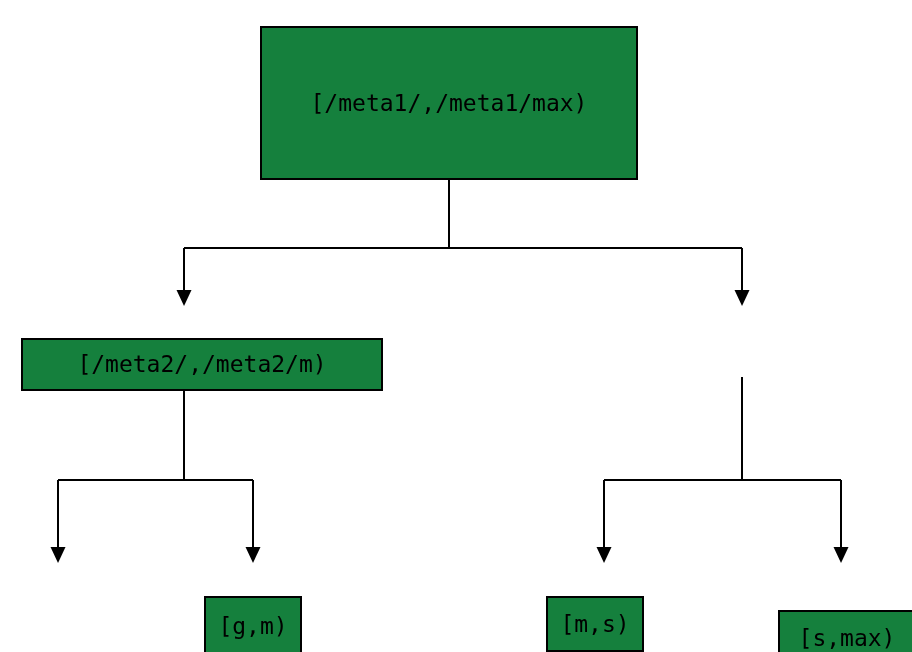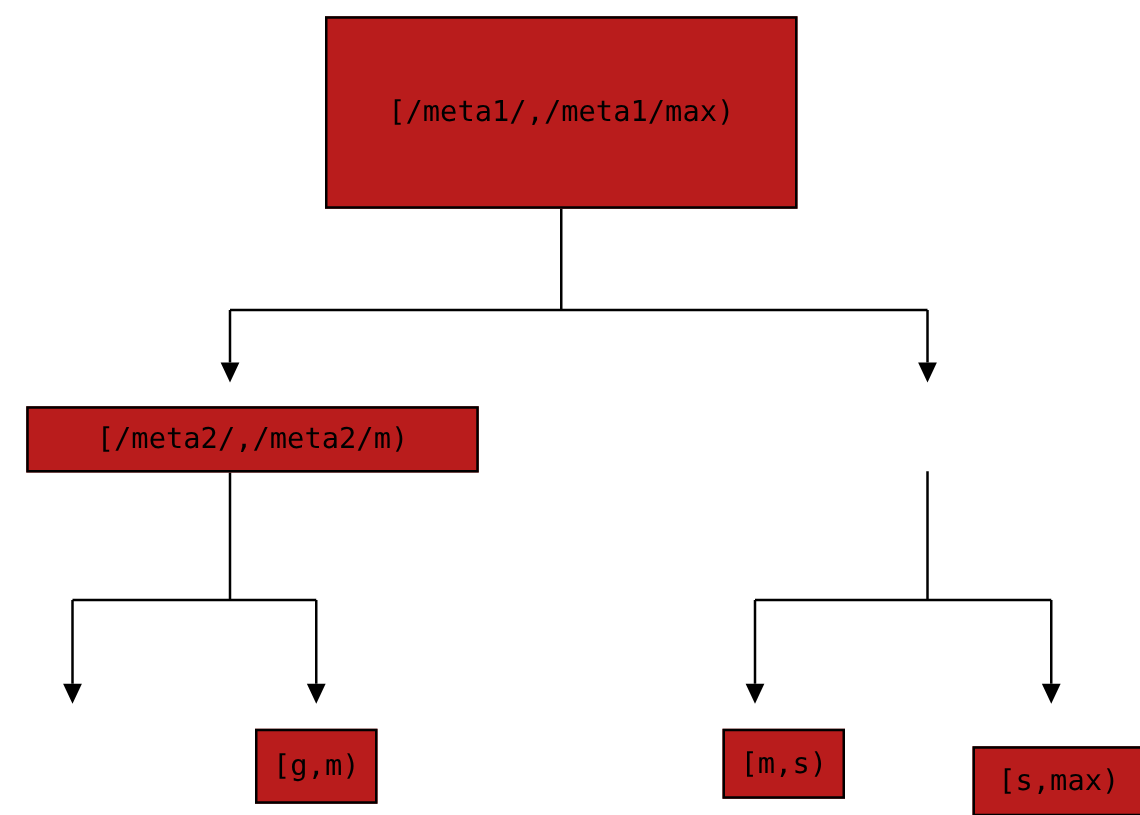--- a/index.html
+++ b/index.html
@@ -29,34 +29,35 @@
     stroke-width: 2;
   }
   .edges polygon {
     fill: #000000;
     stroke: none;
   }
   .node {
     position: absolute;
     box-sizing: border-box;
     border: 2px solid #000000;
-    background: #b91c1c;
+    background: #15803d;
     display: flex;
     align-items: center;
     justify-content: center;
     font-size: 23px;
     line-height: 1;
     white-space: nowrap;
+    margin-top: 13px;
   }
   .node-root      { left: 260px; top: 13px;  width: 378px; height: 154px; }
   .node-left      { left: 21px;  top: 325px; width: 362px; height: 53px; }
   .node-right     { left: 580px; top: 324px; width: 325px; height: 53px; }
   .node-leaf-ag   { left: 8px;   top: 583px; width: 100px; height: 56px; }
   .node-leaf-gm   { left: 204px; top: 583px; width: 98px;  height: 60px; }
-  .node-leaf-ms   { left: 578px; top: 583px; width: 98px;  height: 56px; text-align: center; }
+  .node-leaf-ms   { left: 546px; top: 583px; width: 98px;  height: 56px; text-align: center; }
   .node-leaf-smax { left: 778px; top: 597px; width: 138px; height: 56px; }
 </style>
 </head>
 <body>
 
 <div class="canvas">
 
   <svg class="edges" viewBox="0 0 912 652" aria-hidden="true">
 
     <path d="M449 167 L449 248"></path>

